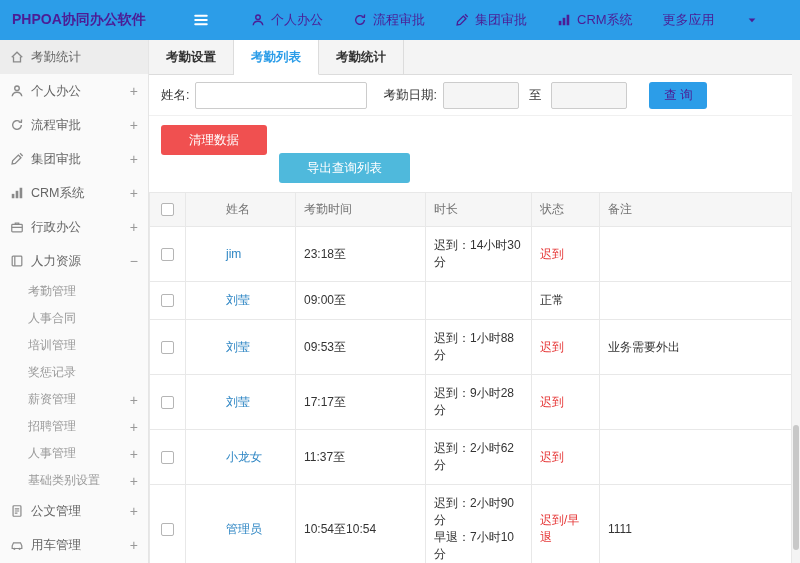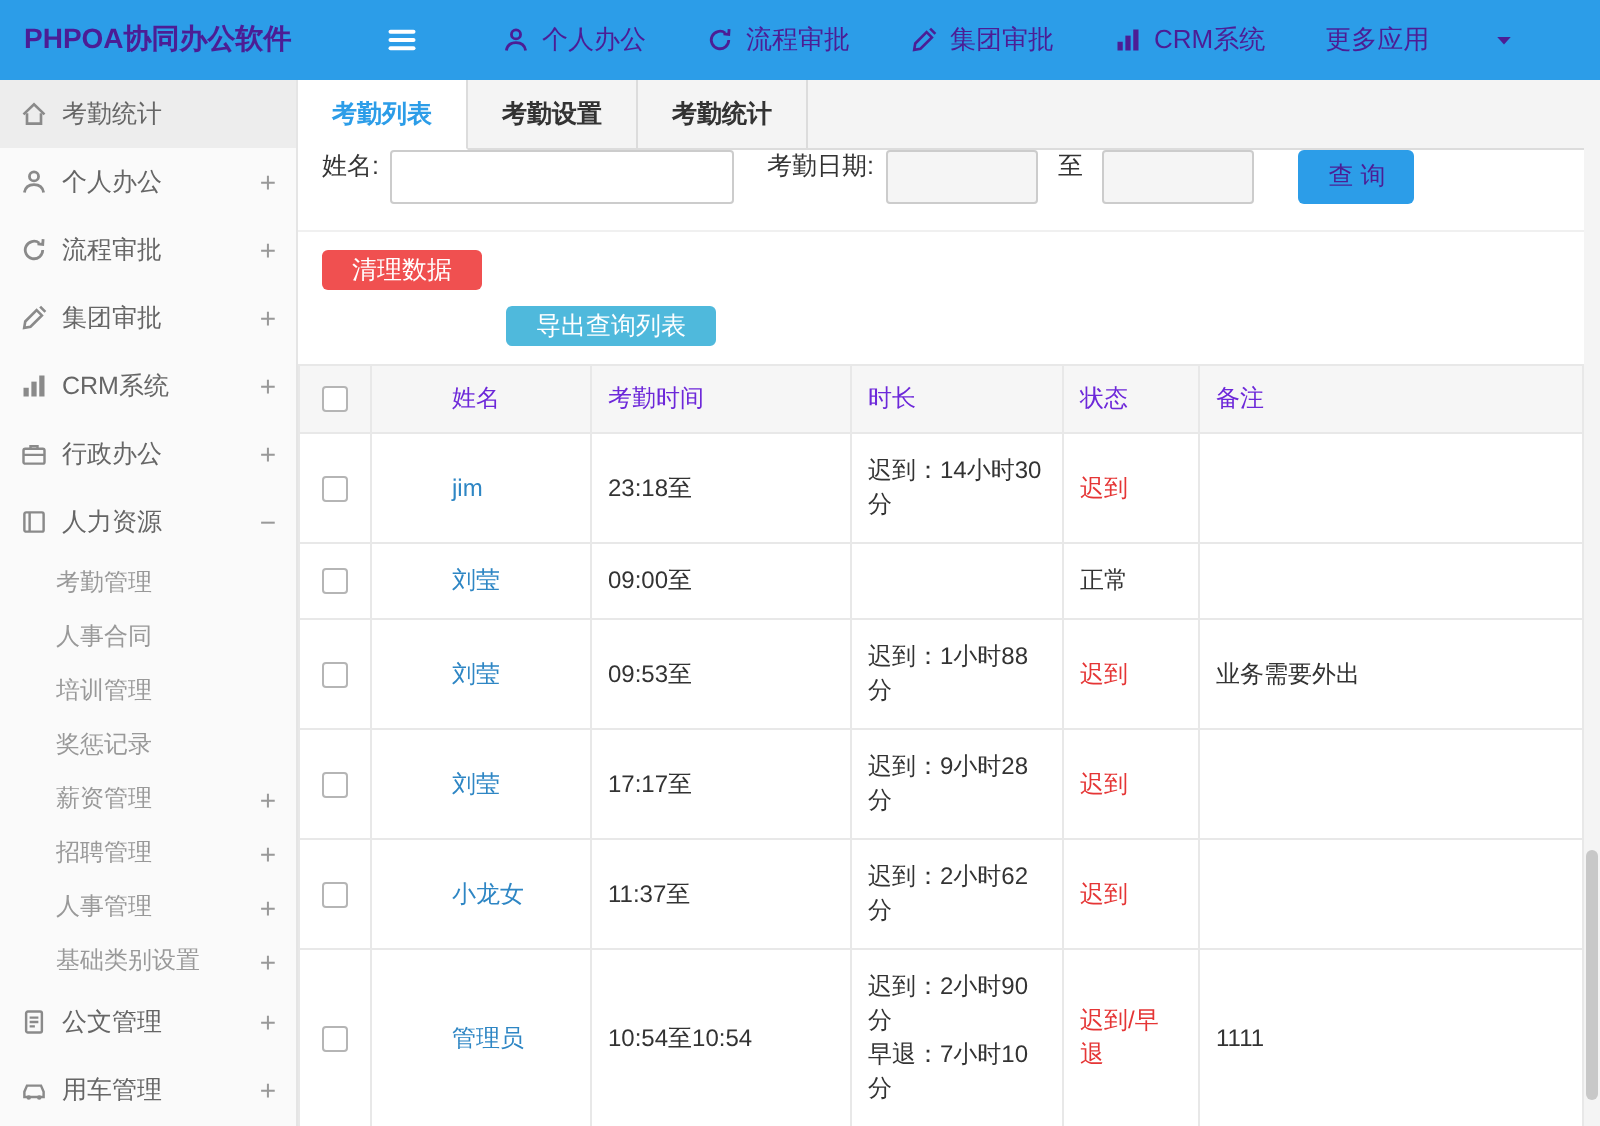--- a/index.html
+++ b/index.html
@@ -34,36 +34,36 @@
   .sub-item { height:27px; display:flex; align-items:center; padding:0 10px 0 28px; color:#999; font-size:12px; cursor:pointer; }
 
   
   .main { position:absolute; top:40px; left:149px; width:643px; height:523px; background:#fff; overflow:hidden; }
 
   .tabs { display:flex; background:#F4F4F4; height:35px; }
   .tab { line-height:34px; height:35px; padding:0 17px; border-right:1px solid #DCDCDC; border-bottom:1px solid #DCDCDC; font-weight:bold; font-size:12.5px; color:#333; cursor:pointer; white-space:nowrap; }
   .tab.active { background:#fff; border-bottom-color:#fff; color:#2C9DE8; }
   .filler { flex:1; border-bottom:1px solid #DCDCDC; }
 
-  .filters { height:41px; display:flex; padding:0 12px; border-bottom:1px solid #F0F0F0; font-size:12.5px; }
+  .filters { height:41px; display:flex; align-items:center; padding:0 12px; border-bottom:1px solid #F0F0F0; font-size:12.5px; }
   .inp { height:27px; border:1px solid #CCC; border-radius:2px; padding:0 6px; font:inherit; outline:none; }
   .inp.name { width:172px; margin-left:6px; }
   .inp.date { width:76px; margin-left:6px; background:#F5F5F5; }
   .lbl-date { margin-left:16px; }
   .to { margin:0 4px 0 10px; }
   .btn-search { margin-left:22px; width:58px; height:27px; background:#2C9DE8; color:#4c1d95; border:none; border-radius:3px; font-size:12.5px; cursor:pointer; font-family:inherit; }
 
   .actions { display:flex; gap:12px; padding:9px 12px; }
-  .btn { height:20px; padding:0 15px; border:none; border-radius:3px; color:#fff; font-size:12.5px; cursor:pointer; font-family:Liberation Mono, monospace; }
+  .btn { height:30px; padding:0 28px; border:none; border-radius:3px; color:#fff; font-size:12.5px; cursor:pointer; font-family:Liberation Mono, monospace; }
   .btn.red { background:#F05050; }
   .btn.cyan { background:#4FB9DC;margin-top:28px; }
 
   table { width:100%; border-collapse:collapse; table-layout:fixed; }
   th,td { border:1px solid #E8E8E8; font-size:12px; text-align:left; vertical-align:middle; padding:10px 8px; line-height:17px; overflow:hidden; }
-  th { background:#F6F6F6; font-weight:normal; color:#6d28d9; padding:8px; }
+  th { background:#F6F6F6; font-weight:normal; color:#737373; padding:8px; }
   th.name, td.name { padding-left:40px; }
   th.check, td.check { text-align:center; padding-left:0; padding-right:0; }
   .cb { width:13px; height:13px; border:1px solid #B5B5B5; background:#fff; display:inline-block; border-radius:2px; cursor:pointer; vertical-align:middle; }
   .link { color:#2E86C4; cursor:pointer; }
   td.red-text { color:#E53535; }
   td.dur { white-space:pre-line; }
 
   
   .scrollbar { position:absolute; top:40px; right:0; width:8px; height:523px; background:#F4F4F4; }
   .thumb { position:absolute; top:385px; left:1px; width:6px; height:125px; background:#C8C8C8; border-radius:3px; cursor:pointer; }
@@ -280,22 +280,22 @@
           </g>
         </svg>
       </span>
       <span>用车管理</span>
       <span class="expand">+</span>
     </div>
   </div>
 
 <div class="main">
   <div class="tabs">
+      <div class="tab">考勤设置</div>
       <div class="tab active">考勤列表</div>
-      <div class="tab">考勤设置</div>
       <div class="tab">考勤统计</div>
       <div class="filler"></div>
     </div>
 
   <div class="filters">
     <span>姓名:</span>
     <input class="inp name" type="text" value="" style="">
     <span class="lbl-date">考勤日期:</span>
     <input class="inp date" type="text" value="" style="">
     <span class="to">至</span>

